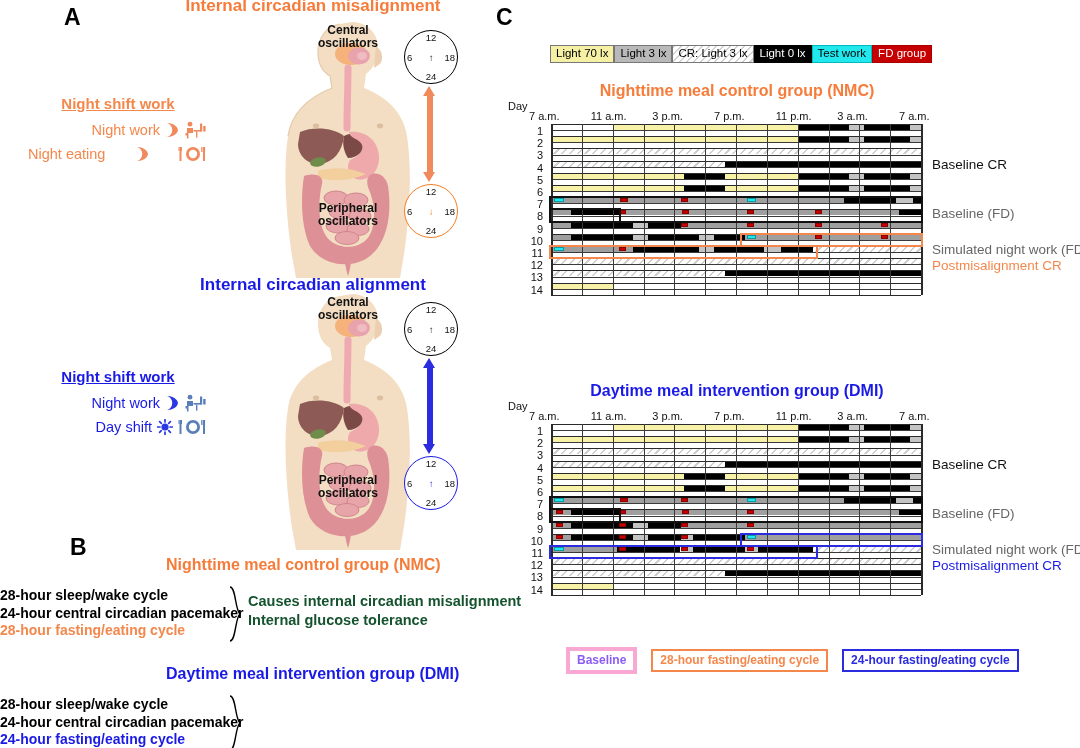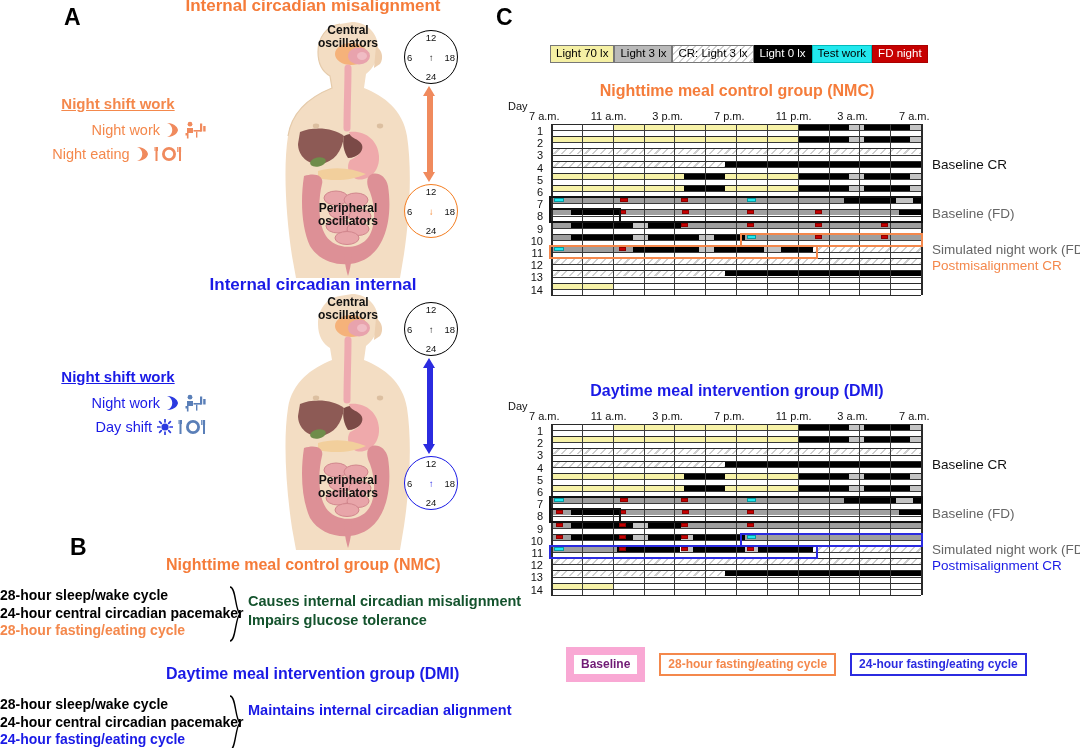--- a/index.html
+++ b/index.html
@@ -105,21 +105,21 @@
   .hlbox{position:absolute;box-sizing:border-box;background:transparent;pointer-events:none;}
   .hlbox.black{border:2px solid #111;}
   .hlbox.orange{border:2px solid #f4884c;}
   .hlbox.blue{border:2px solid #2b2be0;}
 
   .axisline{position:absolute;background:#2a2a2a;}
 
   .bot-legend{position:absolute;display:flex;gap:14px;align-items:center;}
   .bl-item{font-size:12px;font-weight:bold;padding:2px 7px 3px 7px;
     box-sizing:border-box;line-height:14px;background:#fff;}
-  .bl-item.k{border:8px solid #f9a8d4;color:#701a75;}
+  .bl-item.k{border:4px solid #f9a8d4;color:#8b5cf6;}
   .bl-item.o{border:2px solid #f4884c;color:#f4884c;}
   .bl-item.b{border:2px solid #2b2be0;color:#2b2be0;}
 </style>
 </head>
 <body>
 
 <div class="abs panel-letter" style="left:64px;top:4px;">A</div>
 
 <div class="abs pa-title orange" style="left:148px;top:-4px;">Internal circadian misalignment</div>
 
@@ -133,21 +133,21 @@
     <svg width="24" height="18" viewBox="0 0 24 18">
       <circle cx="6" cy="3.2" r="2.4" fill="#f08a5d"></circle>
       <path d="M3 7 h6 v5 h-6 z" fill="#f08a5d"></path>
       <path d="M1.5 12 h3 v5.5 h-1.6 v-3 h-1.4 z" fill="#f08a5d"></path>
       <rect x="9.5" y="9" width="8" height="1.6" fill="#f08a5d"></rect>
       <rect x="16" y="2.5" width="2.2" height="8" fill="#f08a5d"></rect>
       <rect x="19.2" y="5" width="2.4" height="5.5" fill="#f08a5d"></rect>
       <rect x="12" y="10.6" width="1.4" height="6" fill="#f08a5d"></rect>
     </svg>
   </div>
-  <div class="shift-row or" style="justify-content:center;margin-top:6px;">
+  <div class="shift-row or" style="justify-content:space-between;margin-top:6px;">
     <span>Night eating</span>
     <svg width="14" height="16" viewBox="0 0 14 16">
         <path d="M2 1 C9 3 9 13 2 15 C11 15 13 9 13 8 C13 7 11 1 2 1 Z" fill="#f08a5d"></path>
       </svg>
     <svg width="30" height="18" viewBox="0 0 30 18">
       <rect x="1.5" y="2" width="2" height="14" fill="#f08a5d"></rect>
       <path d="M1 2 v4 M3.5 2 v4" stroke="#f08a5d" stroke-width="1"></path>
       <circle cx="15" cy="9" r="7" fill="#f08a5d"></circle>
       <circle cx="15" cy="9" r="4.2" fill="#ffffff"></circle>
       <rect x="25" y="2" width="2" height="14" fill="#f08a5d"></rect>
@@ -213,21 +213,21 @@
   <div class="ahead dn" style="border-top:10px solid #f08a5d;"></div>
 </div>
 <div class="clock orange" style="left:404px;top:184px;">
   <span class="c12">12</span>
     <span class="c18">18</span>
     <span class="c24">24</span>
     <span class="c6">6</span>
   <span class="hand" style="color:#f47d20;">↓</span>
 </div>
 
-<div class="abs pa-title blue" style="left:148px;top:275px;">Internal circadian internal</div>
+<div class="abs pa-title blue" style="left:148px;top:275px;">Internal circadian alignment</div>
 
 <div class="abs" style="left:28px;top:368px;width:180px;">
   <div class="shift-head bl" style="text-align:center;">Night shift work</div>
   <div class="shift-row bl" style="justify-content:flex-end;margin-top:9px;">
     <span>Night work</span>
     <svg width="14" height="16" viewBox="0 0 14 16">
         <path d="M2 1 C9 3 9 13 2 15 C11 15 13 9 13 8 C13 7 11 1 2 1 Z" fill="#2b3ae0"></path>
       </svg>
     <svg width="24" height="18" viewBox="0 0 24 18">
       <circle cx="6" cy="3.2" r="2.4" fill="#5a7fb8"></circle>
@@ -324,42 +324,41 @@
   <div class="b-line">24-hour central circadian pacemaker</div>
   <div class="b-line orange">28-hour fasting/eating cycle</div>
 </div>
 <div class="brace" style="left:228px;top:586px;">
   <svg width="14" height="56" viewBox="0 0 14 56">
       <path d="M2 1 C8 1 7 24 12 28 C7 32 8 55 2 55" fill="none" stroke="#000" stroke-width="1.4"></path>
     </svg>
 </div>
 <div class="abs b-concl" style="left:248px;top:592px;color:#14532d;">
   <div>Causes internal circadian misalignment</div>
-  <div>Impairs glucose tolerance</div>
+  <div>Internal glucose tolerance</div>
 </div>
 
 <div class="abs b-title" style="left:166px;top:665px;color:#1a1ae6;">Daytime meal intervention group (DMI)</div>
 <div class="abs" style="left:0px;top:696px;">
   <div class="b-line">28-hour sleep/wake cycle</div>
   <div class="b-line">24-hour central circadian pacemaker</div>
   <div class="b-line blue">24-hour fasting/eating cycle</div>
 </div>
 <div class="brace" style="left:228px;top:695px;">
   <svg width="14" height="56" viewBox="0 0 14 56">
       <path d="M2 1 C8 1 7 24 12 28 C7 32 8 55 2 55" fill="none" stroke="#000" stroke-width="1.4"></path>
     </svg>
 </div>
 <div class="abs b-concl" style="left:248px;top:701px;color:#1a1ae6;">
-  <div>Maintains internal circadian alignment</div>
 </div>
 
 <div class="abs panel-letter" style="left:496px;top:4px;">C</div>
 
 <div class="abs" style="left:550px;top:44px;white-space:nowrap;">
-  <span class="legend-item lg-90">Light 70 lx</span><span class="legend-item lg-3">Light 3 lx</span><span class="legend-item lg-cr">CR: Light 3 lx</span><span class="legend-item lg-0">Light 0 lx</span><span class="legend-item lg-test">Test work</span><span class="legend-item lg-fd">FD night</span>
+  <span class="legend-item lg-90">Light 70 lx</span><span class="legend-item lg-3">Light 3 lx</span><span class="legend-item lg-cr">CR: Light 3 lx</span><span class="legend-item lg-0">Light 0 lx</span><span class="legend-item lg-test">Test work</span><span class="legend-item lg-fd">FD group</span>
 </div>
 
 <div class="abs c-grouptitle orange" style="left:551px;top:82px;width:372px;">Nighttime meal control group (NMC)</div>
 <div class="abs c-grouptitle blue" style="left:551px;top:382px;width:372px;">Daytime meal intervention group (DMI)</div>
 
 <div id="raster-nmc" class="abs" style="left:0;top:0;">
     <div class="daylabel" style="left: 508px; top: 100px;">Day</div>
     <div class="ticklabel" style="left: 529px; top: 110px;">7 a.m.</div>
     <div class="ticklabel" style="left: 590.667px; top: 110px;">11 a.m.</div>
     <div class="ticklabel" style="left: 652.333px; top: 110px;">3 p.m.</div>

